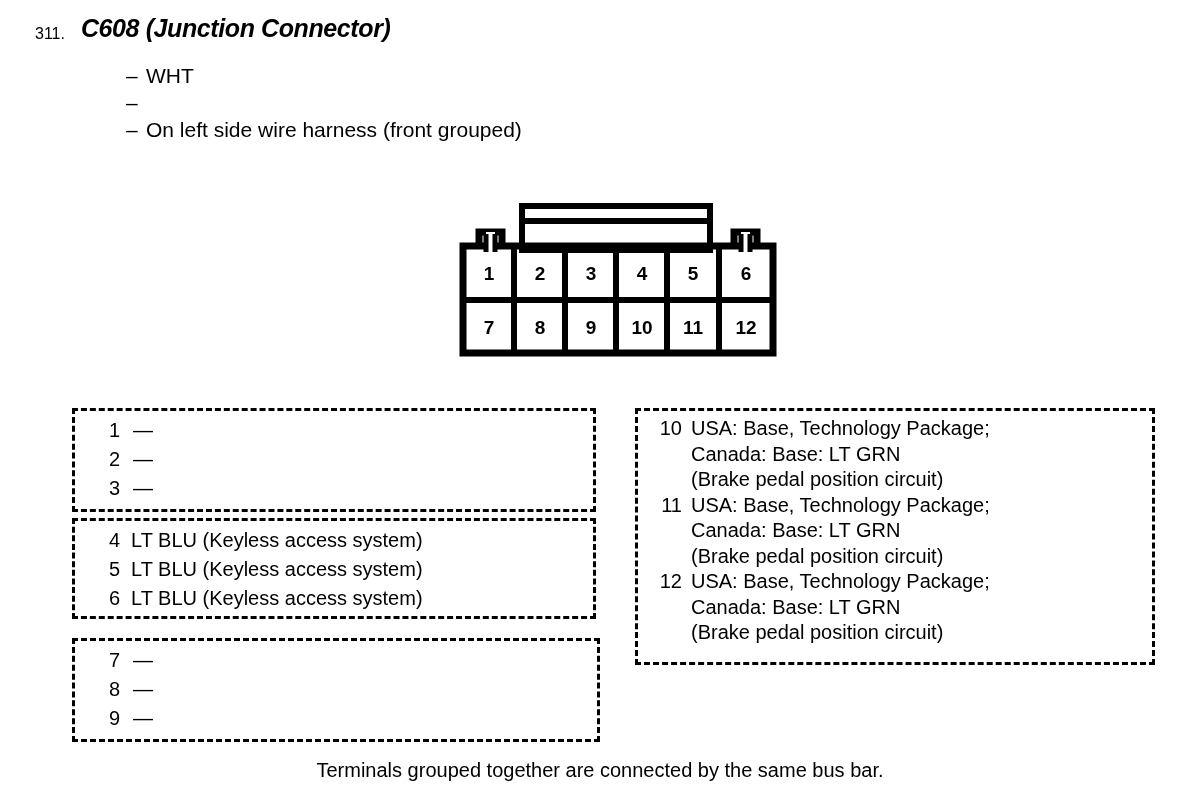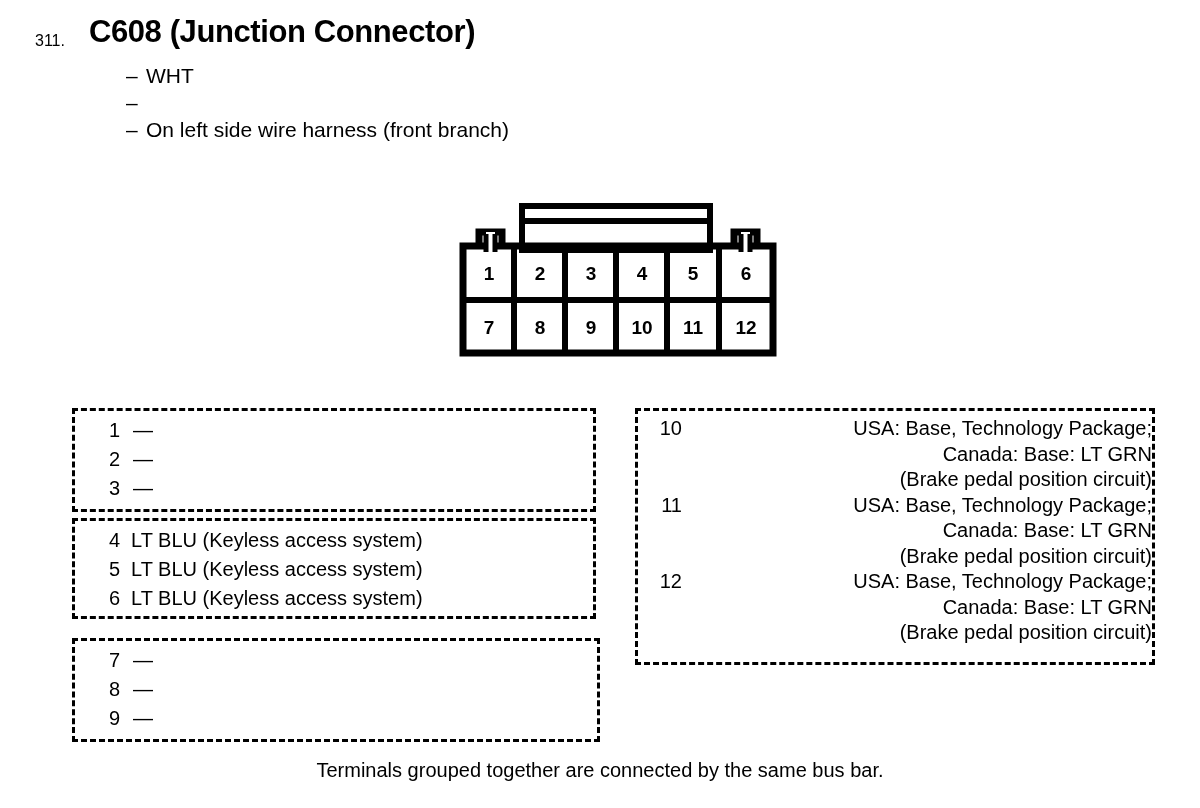--- a/index.html
+++ b/index.html
@@ -26,24 +26,25 @@
   }
   #page-title-row {
     position: absolute;
     left: 35px;
     top: 14px;
     display: flex;
     align-items: flex-end;
     white-space: nowrap;
   }
   #title-text {
-    font-size: 31px;
+    font-size: 25px;
     font-weight: bold;
-    margin-left: 24px;
+    margin-left: 16px;
     letter-spacing: -0.4px;
+    font-style: italic;
   }
   #spec-list {
     position: absolute;
     left: 126px;
     top: 62px;
     list-style: none;
     margin: 0;
     padding: 0;
   }
   #spec-list li {
@@ -91,21 +92,21 @@
     line-height: 29px;
     white-space: nowrap;
   }
   .term-num {
     flex: 0 0 auto;
     text-align: right;
   }
   .term-desc {
     flex: 1 1 auto;
   }
-  .term-desc .cont-line { display: block; text-align: right; }
+  .term-desc .cont-line { display: block; }
 
   
   #group-box-1 { left: 72px;  top: 408px; width: 524px; height: 104px; }
   #group-box-2 { left: 72px;  top: 518px; width: 524px; height: 101px; }
   #group-box-3 { left: 72px;  top: 638px; width: 528px; height: 104px; }
 
   #group-box-1 .term-list,
   #group-box-2 .term-list,
   #group-box-3 .term-list {
     margin-top: 5px;
@@ -157,21 +158,21 @@
   <ul id="spec-list">
     <li>
       <span class="spec-dash">–</span>
       <span>WHT</span>
     </li>
     <li>
       <span class="spec-dash">–</span>
     </li>
     <li>
       <span class="spec-dash">–</span>
-      <span>On left side wire harness (front branch)</span>
+      <span>On left side wire harness (front grouped)</span>
     </li>
   </ul>
 </div>
 
 <div id="connector-figure">
   <svg id="connector-svg" width="330" height="165" viewBox="0 0 330 165">
 
     <g>
       <rect x="67" y="10" width="188" height="44" fill="none" stroke="#000" stroke-width="6"></rect>
       <line x1="67" y1="25" x2="255" y2="25" stroke="#000" stroke-width="6"></line>

